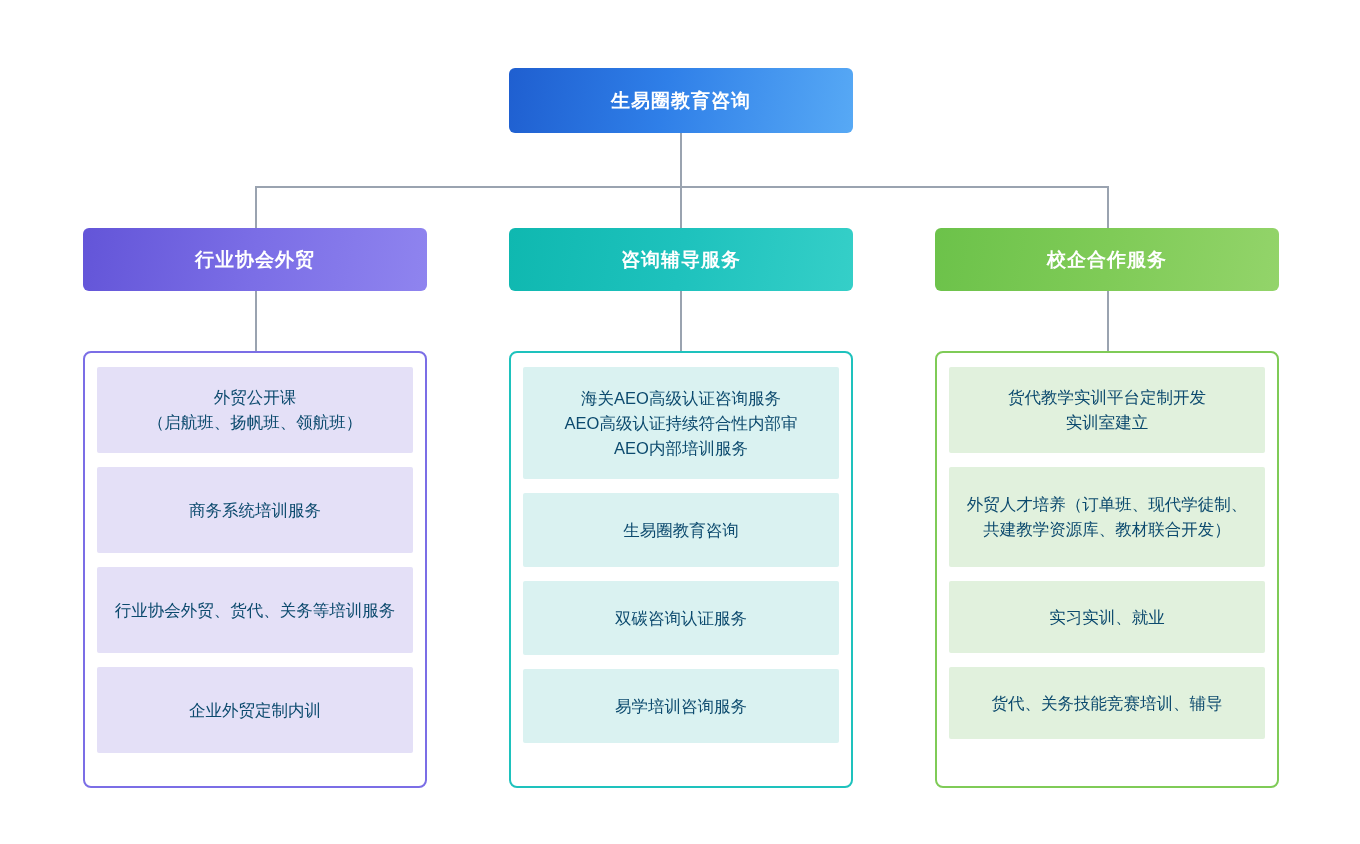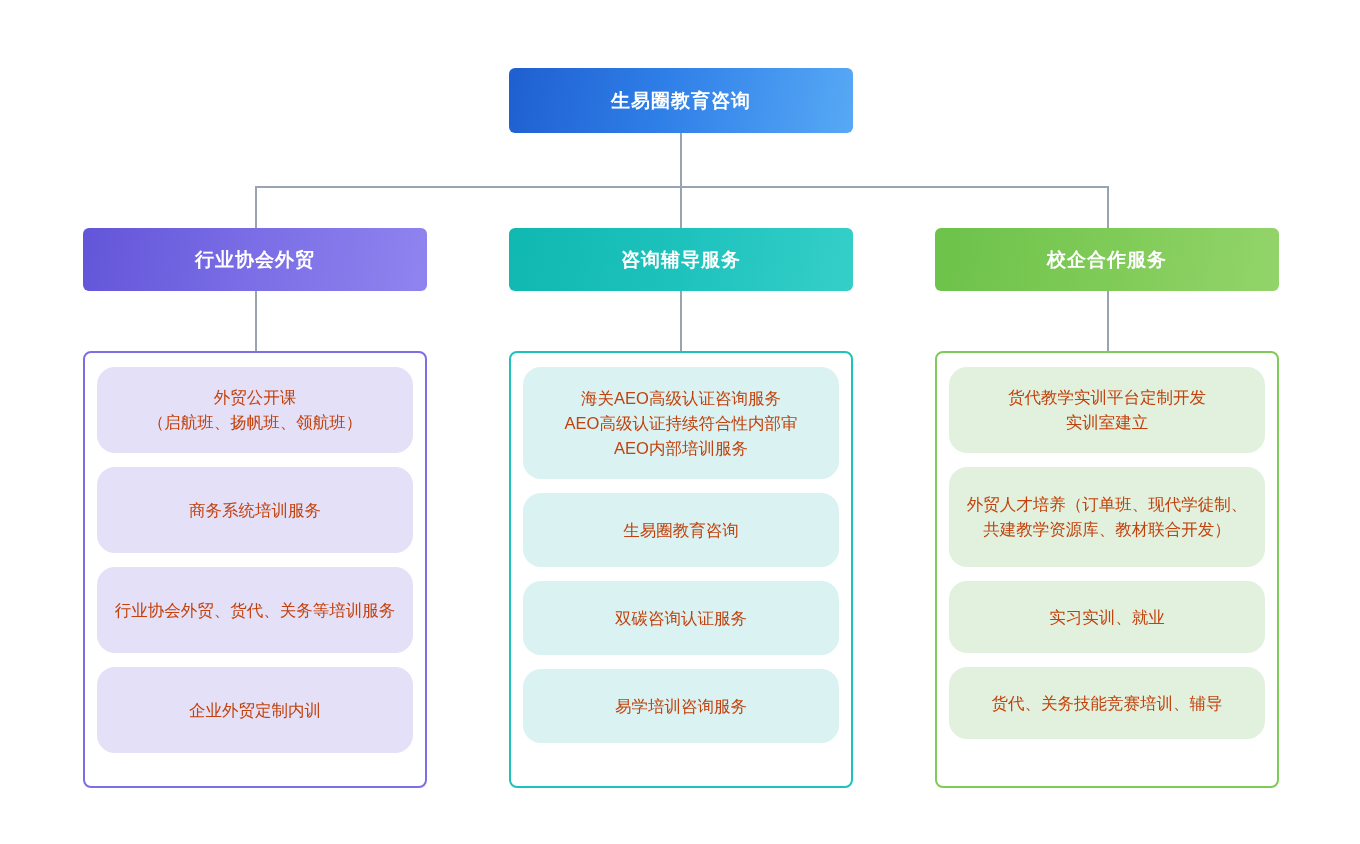--- a/index.html
+++ b/index.html
@@ -69,25 +69,25 @@
     display: flex;
     flex-direction: column;
     gap: 14px;
   }
   .branch-body.b0 { left: 83px;  height: 437px; border-color: #7b6ee6; }
   .branch-body.b1 { left: 509px; height: 437px; border-color: #1ec2bd; }
   .branch-body.b2 { left: 935px; height: 437px; border-color: #7fcb57; }
 
   .leaf {
     box-sizing: border-box;
-    border-radius: 18px;
+    border-radius: 2px;
     font-size: 16.5px;
     line-height: 25px;
     text-align: center;
-    color: #c2410c;
+    color: #0c4a6e;
     display: flex;
     align-items: center;
     justify-content: center;
     padding: 8px 12px;
     white-space: pre-line;
   }
   .branch-body.b0 .leaf { background: #e4e0f7; }
   .branch-body.b1 .leaf { background: #daf2f1; }
   .branch-body.b2 .leaf { background: #e1f1dd; }
 

